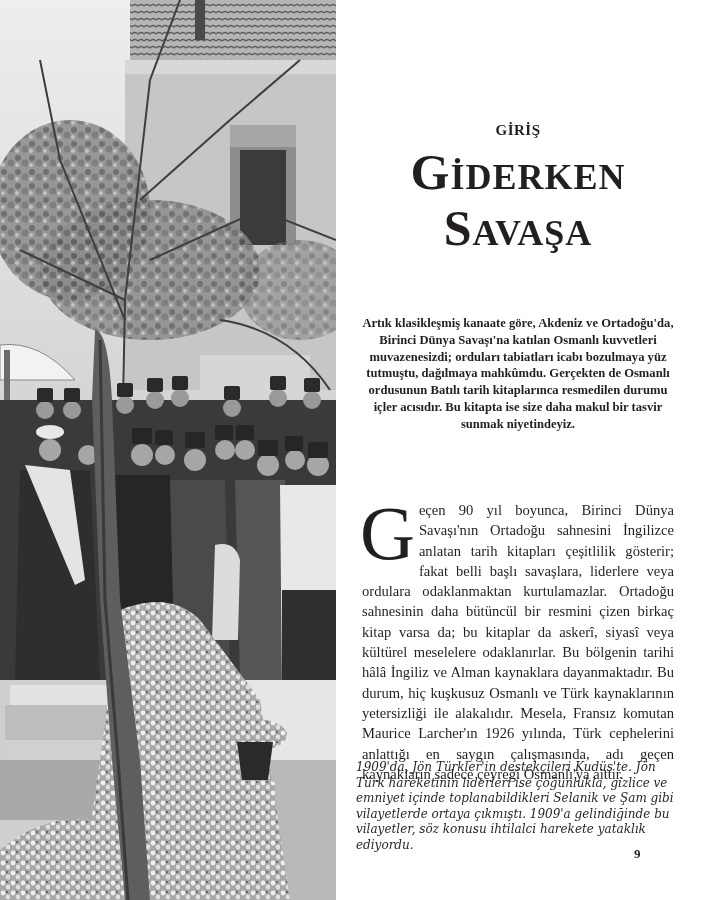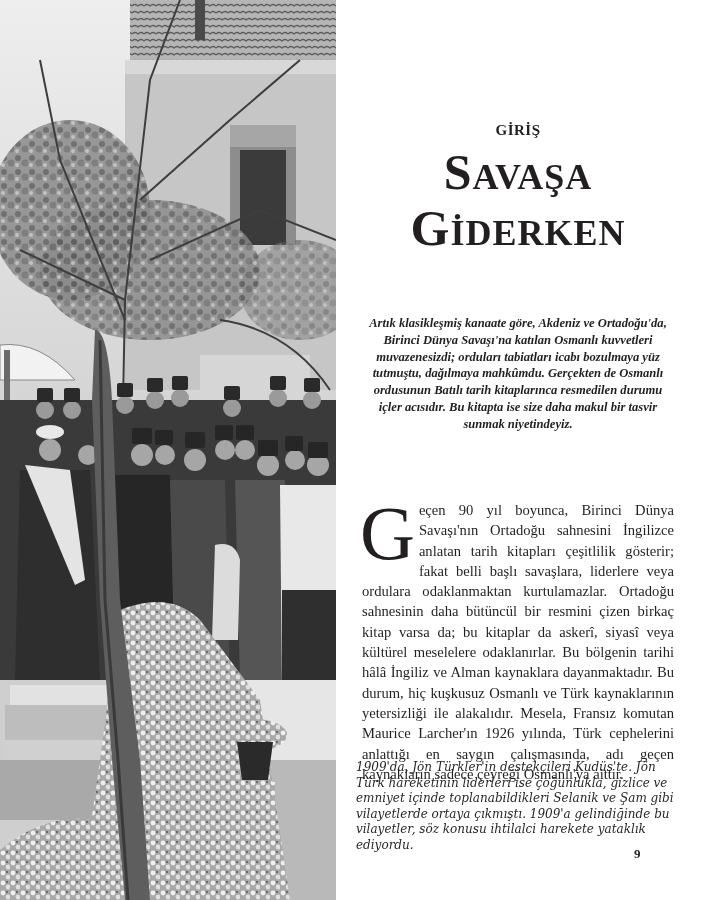--- a/index.html
+++ b/index.html
@@ -22,21 +22,21 @@
   }
   .title {
     position:absolute; left:0; width:312px; top:150px; text-align:center;
     font-weight:bold; line-height:44px; letter-spacing:1px;
   }
   .title .line { display:block; }
   .title .big { font-size:50px; }
   .title .small { font-size:36px; }
   .lead {
     position:absolute; left:0; width:312px; top:315px; text-align:center;
-    font-weight:bold; font-size:12.6px; line-height:16.8px;font-style:italic;
+    font-weight:bold; font-size:12.6px; line-height:16.8px;
   }
   .body {
     position:absolute; left:0; width:312px; top:500px;
     font-size:14.6px; line-height:20.3px; text-align:justify;
   }
   .dropcap {
     float:left; font-size:76px; line-height:58px; height:58px;
     margin:4px 4px 0 -2px; font-weight:normal;
   }
   .caption {
@@ -181,22 +181,22 @@
 
     <path d="M95 330 Q108 330 112 400 L120 600 L140 760 L150 900 L125 900 L112 760 L100 600 L92 400 Z" fill="#5e5e5e"></path>
     <path d="M100 340 L105 600 L118 760 L128 900" stroke="#3a3a3a" stroke-width="3" fill="none"></path>
   </svg>
 </div>
 
 <div class="text-col">
   <div class="section-label">GİRİŞ</div>
 
   <div class="title">
+    <span class="line"><span class="big">G</span><span class="small">İDERKEN</span></span>
     <span class="line"><span class="big">S</span><span class="small">AVAŞA</span></span>
-    <span class="line"><span class="big">G</span><span class="small">İDERKEN</span></span>
   </div>
 
   <p class="lead" style="margin:0;">Artık klasikleşmiş kanaate göre, Akdeniz ve Ortadoğu'da, Birinci Dünya Savaşı'na katılan Osmanlı kuvvetleri muvazenesizdi; orduları tabiatları icabı bozulmaya yüz tutmuştu, dağılmaya mahkûmdu. Gerçekten de Osmanlı ordusunun Batılı tarih kitaplarınca resmedilen durumu içler acısıdır. Bu kitapta ise size daha makul bir tasvir sunmak niyetindeyiz.</p>
 
   <div class="body">
     <span class="dropcap">G</span><span>eçen 90 yıl boyunca, Birinci Dünya Savaşı'nın Ortadoğu sahnesini İngilizce anlatan tarih kitapları çeşitlilik gösterir; fakat belli başlı savaşlara, liderlere veya ordulara odaklanmaktan kurtulamazlar. Ortadoğu sahnesinin daha bütüncül bir resmini çizen birkaç kitap varsa da; bu kitaplar da askerî, siyasî veya kültürel meselelere odaklanırlar. Bu bölgenin tarihi hâlâ İngiliz ve Alman kaynaklara dayanmaktadır. Bu durum, hiç kuşkusuz Osmanlı ve Türk kaynaklarının yetersizliği ile alakalıdır. Mesela, Fransız komutan Maurice Larcher'ın 1926 yılında, Türk cephelerini anlattığı en saygın çalışmasında, adı geçen kaynakların sadece çeyreği Osmanlı'ya aittir.</span>
   </div>
 
   <p class="caption" style="margin:0;">1909'da, Jön Türkler'in destekçileri Kudüs'te. Jön Türk hareketinin liderleri ise çoğunlukla, gizlice ve emniyet içinde toplanabildikleri Selanik ve Şam gibi vilayetlerde ortaya çıkmıştı. 1909'a gelindiğinde bu vilayetler, söz konusu ihtilalci harekete yataklık ediyordu.</p>
 

